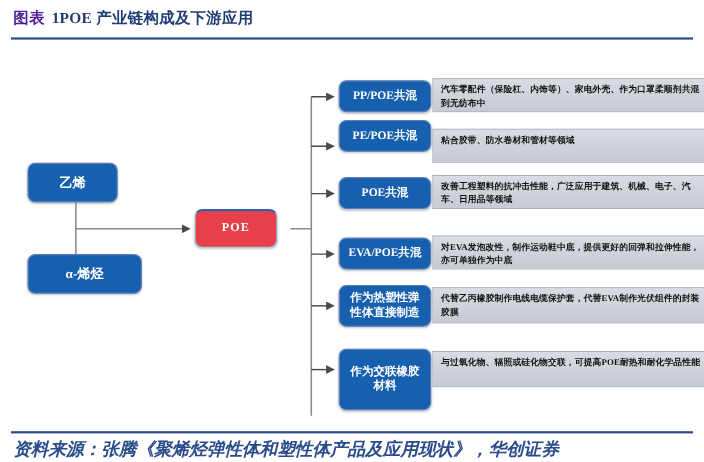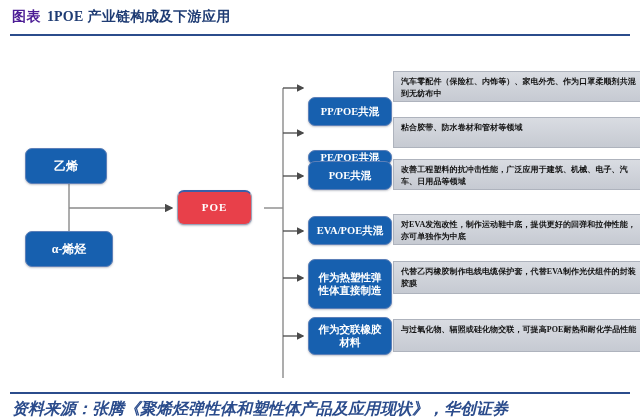--- a/index.html
+++ b/index.html
@@ -113,21 +113,21 @@
     box-shadow: 0 1px 2px rgba(80,90,110,0.35);
   }
 
   #node-ethylene {
     left: 25px; top: 106px;
     width: 82px; height: 36px;
     font-size: 12px;
   }
   #node-alpha-olefin {
     left: 25px; top: 189px;
-    width: 88px; height: 36px;
+    width: 104px; height: 36px;
     font-size: 12px;
   }
   #node-poe {
     left: 177px; top: 148px;
     width: 75px; height: 35px;
     font-size: 11px;
     letter-spacing: 1px;
   }
 
   .app-node {
@@ -186,26 +186,26 @@
     <path d="M283,189 L303,189" stroke="#4A4A4A" stroke-width="1.3" fill="none" marker-end="url(#arrow)"></path>
     <path d="M283,236 L303,236" stroke="#4A4A4A" stroke-width="1.3" fill="none" marker-end="url(#arrow)"></path>
     <path d="M283,294 L303,294" stroke="#4A4A4A" stroke-width="1.3" fill="none" marker-end="url(#arrow)"></path>
   </svg>
 
   <div id="node-ethylene" class="node node-blue">乙烯</div>
   <div id="node-alpha-olefin" class="node node-blue">α-烯烃</div>
 
   <div id="node-poe" class="node node-red">POE</div>
 
-  <div class="node node-blue app-node" style="top:31px;height:29px;margin-top:24px;">PP/POE共混</div>
-  <div class="node node-blue app-node" style="top:67px;height:15px;margin-top:41px;">PE/POE共混</div>
+  <div class="node node-blue app-node" style="top:31px;height:29px;">PP/POE共混</div>
+  <div class="node node-blue app-node" style="top:67px;height:29px;">PE/POE共混</div>
   <div class="node node-blue app-node" style="top:119px;height:29px;">POE共混</div>
   <div class="node node-blue app-node" style="top:174px;height:29px;">EVA/POE共混</div>
-  <div class="node node-blue app-node" style="top:217px;height:50px;padding:0 6px;">作为热塑性弹性体直接制造</div>
-  <div class="node node-blue app-node" style="top:275px;height:38px;padding:0 6px;">作为交联橡胶材料</div>
+  <div class="node node-blue app-node" style="top:217px;height:38px;padding:0 6px;">作为热塑性弹性体直接制造</div>
+  <div class="node node-blue app-node" style="top:275px;height:56px;padding:0 6px;">作为交联橡胶材料</div>
 
   <div class="desc" style="top:29px;height:31px;">汽车零配件（保险杠、内饰等）、家电外壳、作为口罩柔顺剂共混到无纺布中</div>
   <div class="desc" style="top:75px;height:31px;">粘合胶带、防水卷材和管材等领域</div>
   <div class="desc" style="top:117px;height:31px;">改善工程塑料的抗冲击性能，广泛应用于建筑、机械、电子、汽车、日用品等领域</div>
   <div class="desc" style="top:172px;height:31px;">对EVA发泡改性，制作运动鞋中底，提供更好的回弹和拉伸性能，亦可单独作为中底</div>
   <div class="desc" style="top:219px;height:33px;">代替乙丙橡胶制作电线电缆保护套，代替EVA制作光伏组件的封装胶膜</div>
   <div class="desc" style="top:277px;height:33px;">与过氧化物、辐照或硅化物交联，可提高POE耐热和耐化学品性能</div>
 </div>
 
 <div id="footer-rule"></div>

